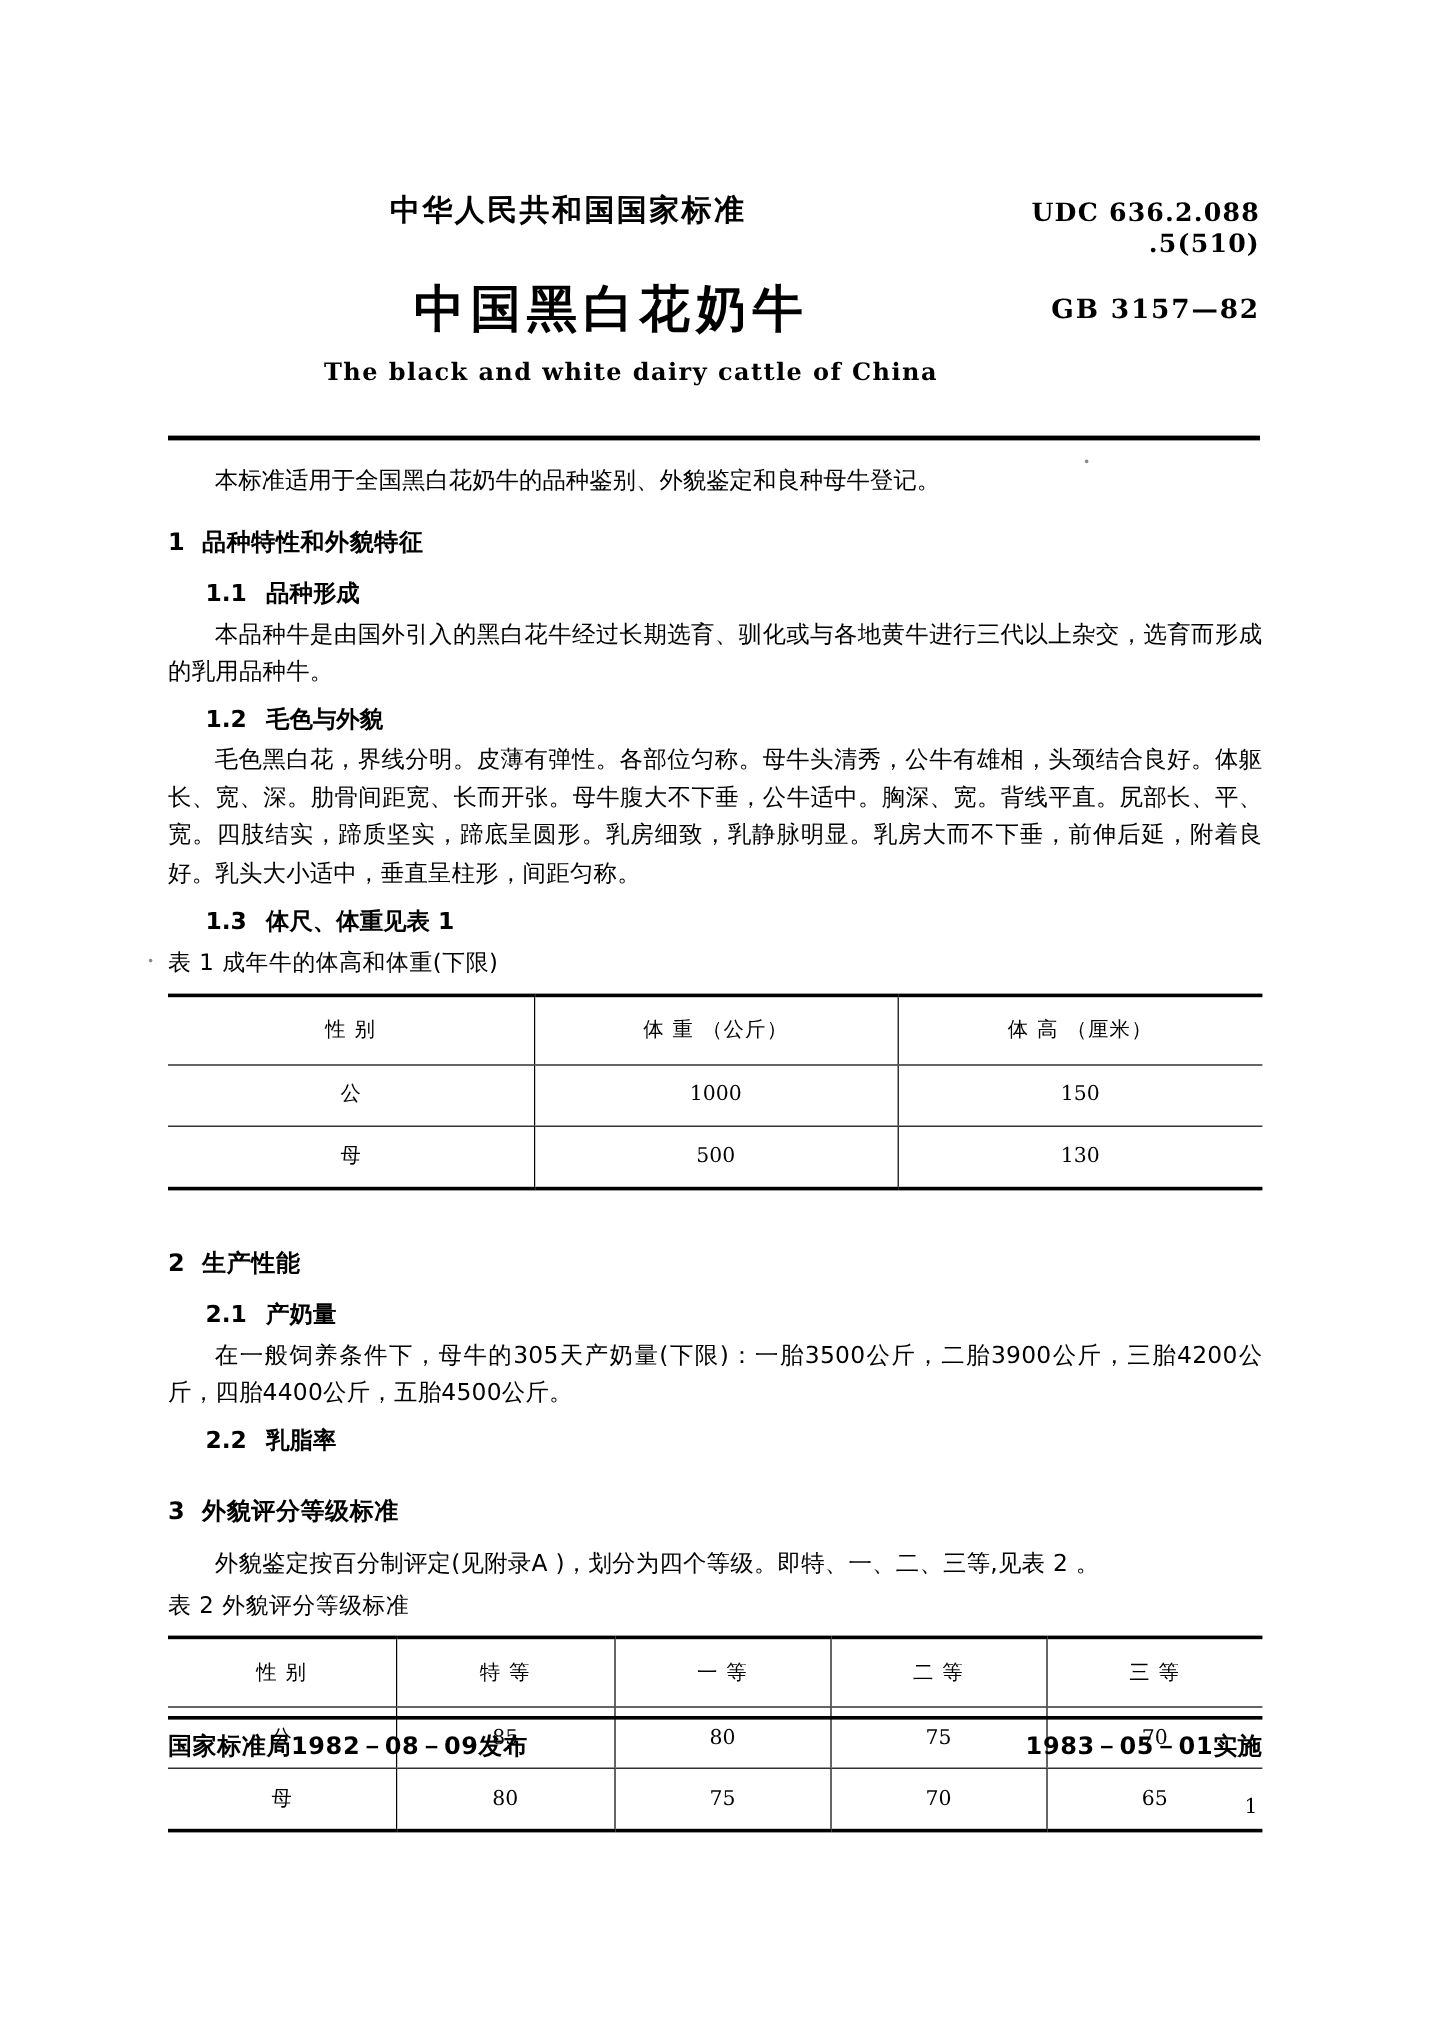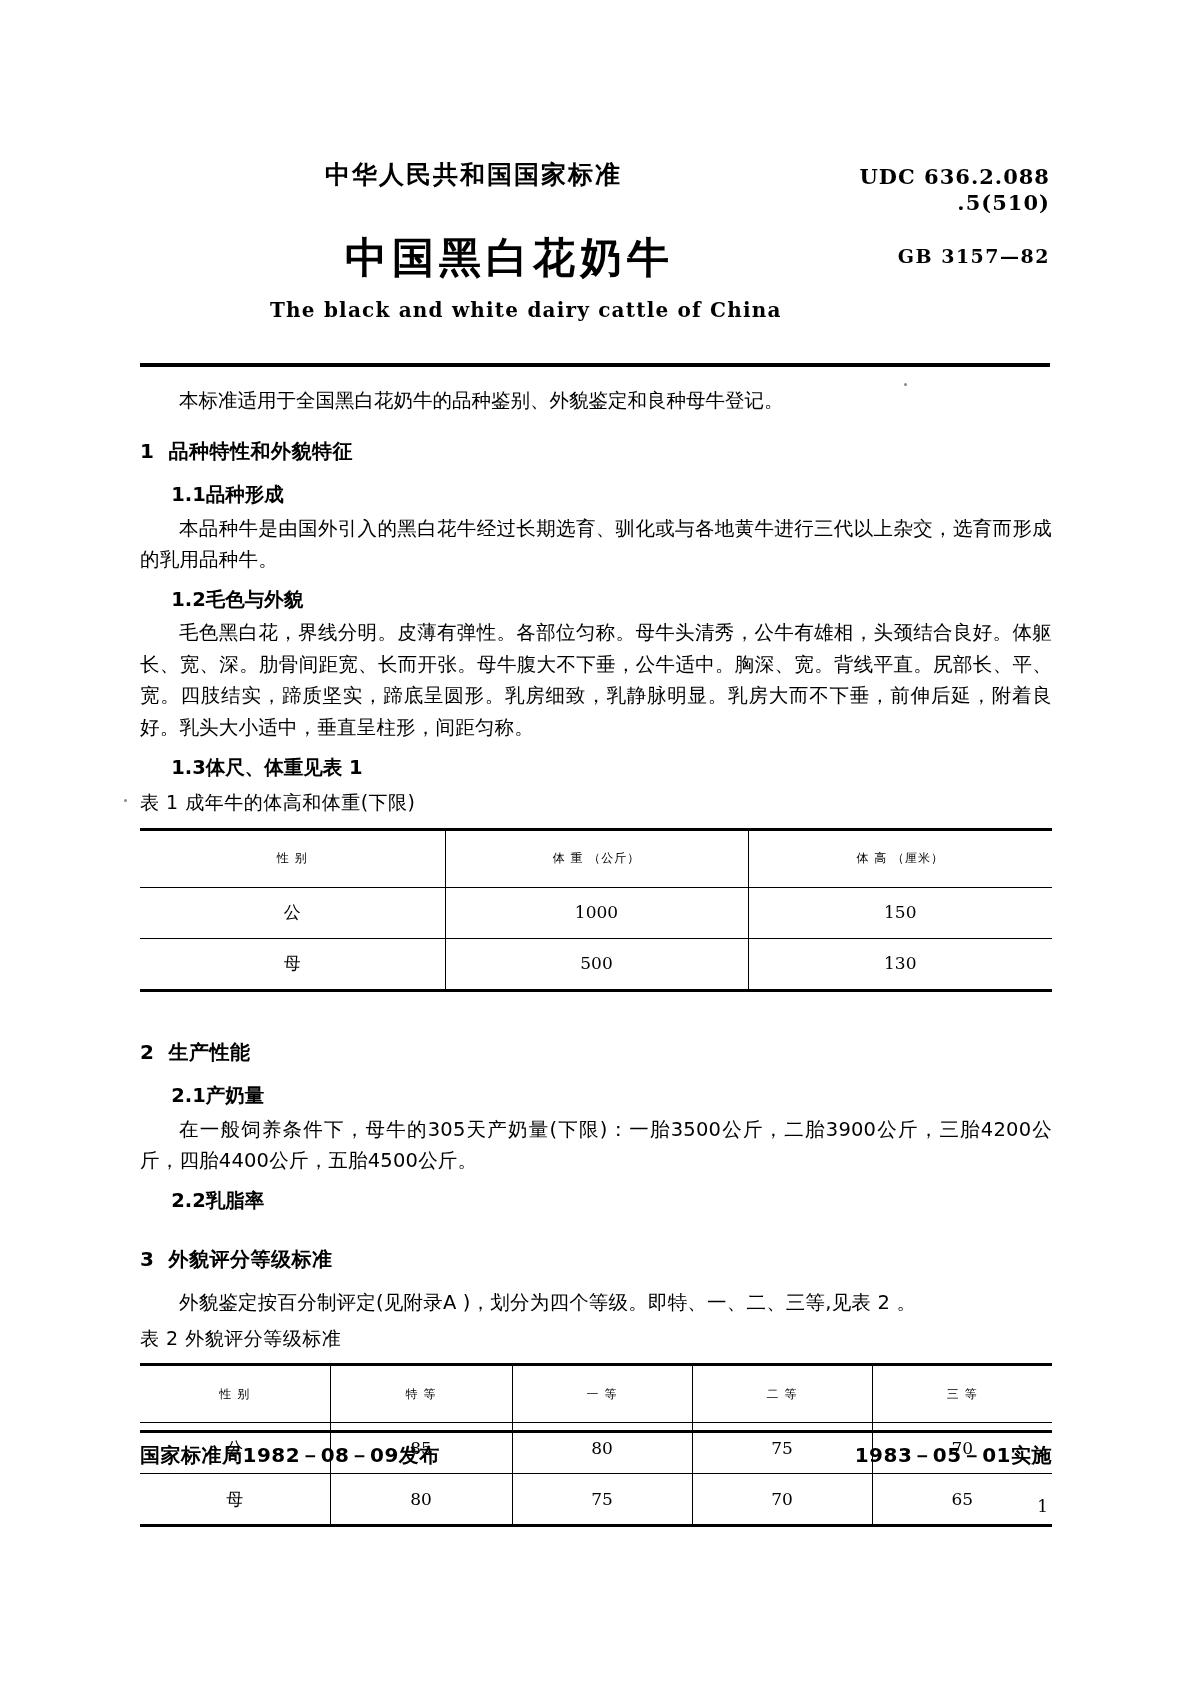--- a/index.html
+++ b/index.html
@@ -71,21 +71,21 @@
     line-height: 1.25;
     letter-spacing: 1px;
   }
   .std-no {
     position: absolute;
     right: 0px;
     top: 95px;
     text-align: left;
     font-family: "DejaVu Serif", "Liberation Serif", serif;
     font-weight: 700;
-    font-size: 19px;
+    font-size: 22px;
     letter-spacing: 1.5px;
     white-space: nowrap;
   }
 
   
   .rule-top {
     position: absolute;
     left: 140px;
     top: 363px;
     width: 910px;
@@ -126,21 +126,21 @@
     font-weight: 700;
     letter-spacing: 0.5px;
   }
   h2.sec .num { margin-right: 14px; }
   h3.subsec {
     margin: 8px 0 2px 0;
     font-size: 19.5px;
     font-weight: 700;
     text-indent: 1.6em;
   }
-  h3.subsec .num { margin-right: 0; }
+  h3.subsec .num { margin-right: 16px; }
 
   
   .table-caption {
     text-align: left;
     font-size: 19px;
     margin: 4px 0 10px 0;
     letter-spacing: 0.5px;
   }
   table.std {
     width: 912px;
@@ -163,21 +163,21 @@
     vertical-align: middle;
     font-family: "DejaVu Serif", "Liberation Serif", serif;
     font-size: 17px;
   }
   table.std tr.body-row.last td {
     border-bottom: 3.5px solid #000;
   }
   table.std td.vl { border-left: 1.2px solid #000; }
   table.std td.cjk {
     font-family: "DejaVu Sans", "Liberation Sans", sans-serif;
-    font-size: 12px;
+    font-size: 17px;
   }
 
   
   .footer {
     position: absolute;
     left: 140px;
     top: 1442px;
     width: 912px;
     font-size: 20px;
     font-weight: 700;

